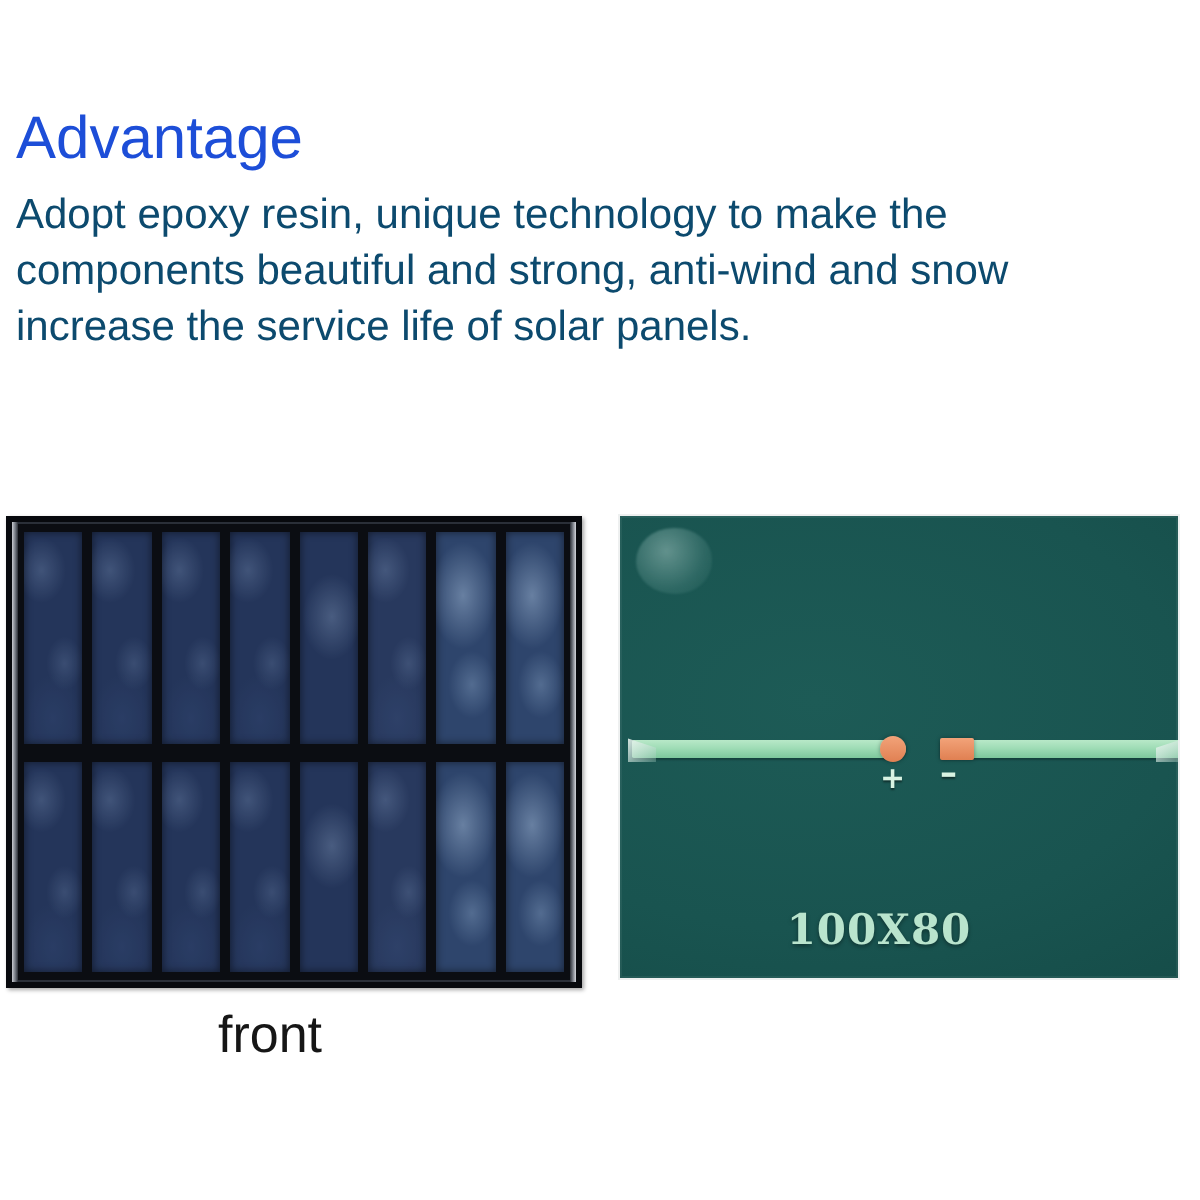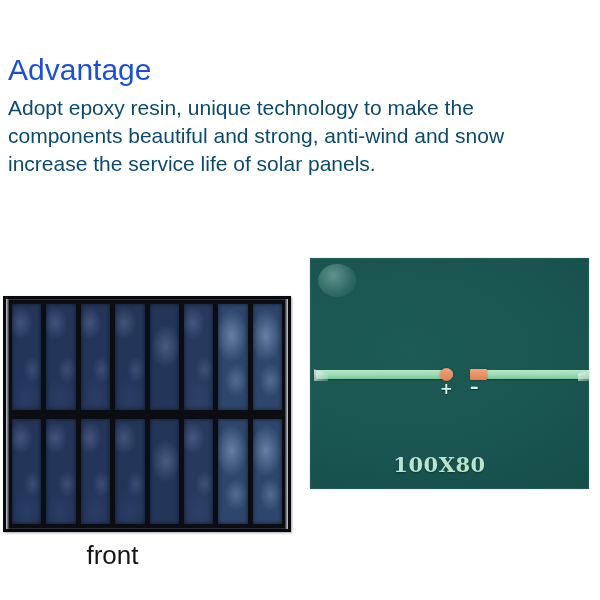--- a/index.html
+++ b/index.html
@@ -46,21 +46,21 @@
     position: absolute;
     left: 0;
     top: 258px;
     width: 600px;
     height: 300px;
   }
   .figure {
     position: absolute;
     top: 0;
   }
-  .figure.front { left: 3px;  width: 243px; margin-top: 38px; }
+  .figure.front { left: 3px;  width: 288px; }
   .figure.back  { left: 310px; width: 279px; }
 
   .caption {
     position: absolute;
     top: 243px;
     font-size: 26px;
     line-height: 32px;
     color: #161616;
     text-align: center;
     width: 100%;

